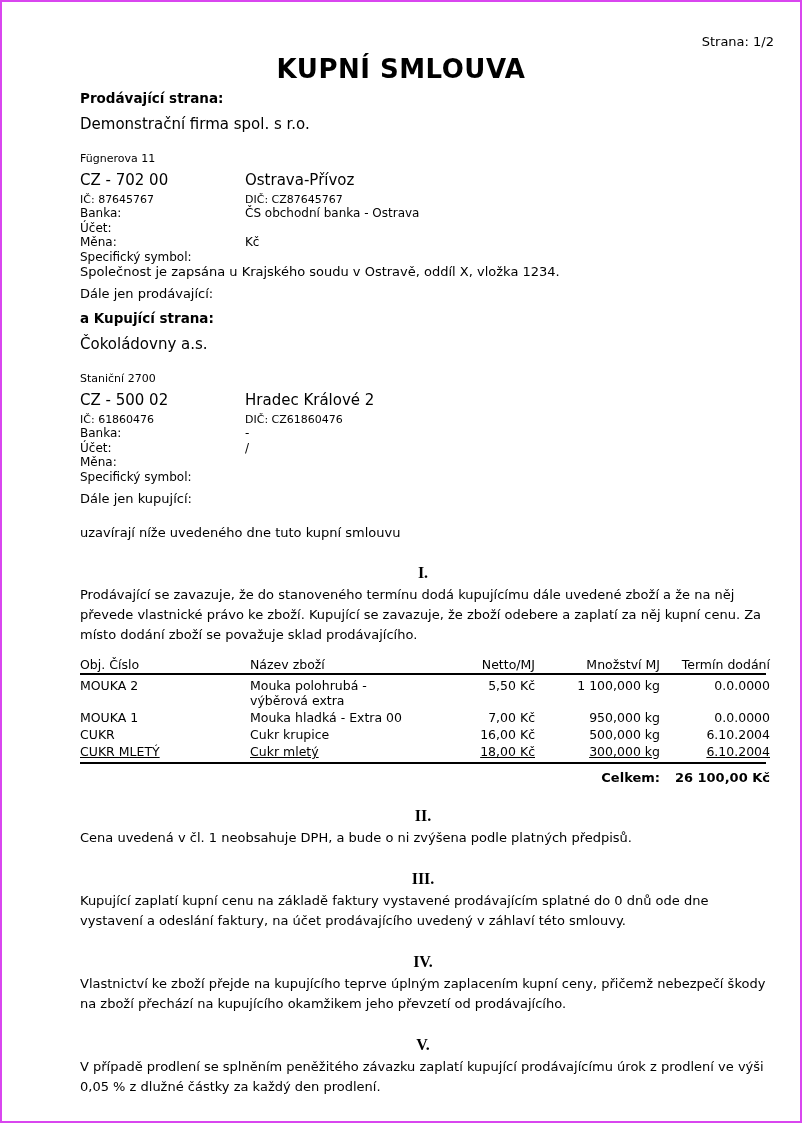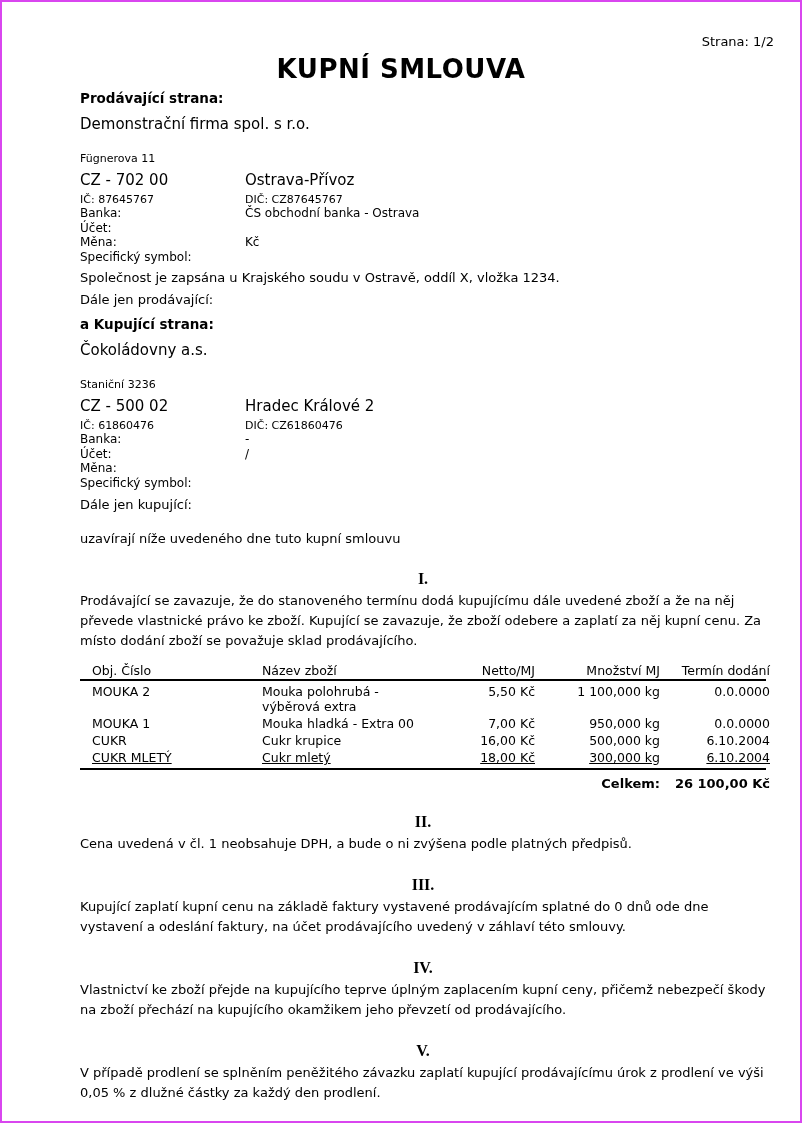--- a/index.html
+++ b/index.html
@@ -25,21 +25,21 @@
     letter-spacing:0.5px;
   }
   .content { padding:0 34px 0 78px; }
 
   .party-heading { font-size:13.5px; font-weight:bold; margin-top:6px; }
   .party-name   { font-size:15px; margin-top:9px; }
   .party-street { font-size:11px; margin-top:19px; }
   .addr-row { display:grid; grid-template-columns:165px 1fr; font-size:15px; margin-top:6px; }
   .icdic-row { display:grid; grid-template-columns:165px 1fr; font-size:11px; margin-top:4px; }
   .small-row { display:grid; grid-template-columns:165px 1fr; font-size:12px; line-height:14.5px; }
-  .registration { font-size:13px; margin-top:6px; }
+  .registration { font-size:13px; }
   .alias { font-size:13px; margin-top:5px; line-height:20px; }
   .intro { font-size:13px; margin-top:16px; }
 
   .section-number {
     text-align:center;
     font-family:"Liberation Serif", serif;
     font-weight:bold;
     font-size:16px;
     margin-top:22px;
     margin-bottom:3px;
@@ -51,21 +51,21 @@
   .t-row {
     display:grid;
     grid-template-columns:170px 180px 105px 125px 110px;
     align-items:start;
   }
   .t-head { border-bottom:2px solid #000; padding-bottom:1px; }
   .t-body { border-bottom:2px solid #000; }
   .t-body .t-row { padding-top:2px; line-height:15px; }
   .t-body .t-row:first-child { padding-top:3px; }
   .t-body .t-row:last-child { padding-bottom:3px;text-decoration:underline; }
-  .cell { padding-right:4px;margin-left:12px; }
+  .cell { padding-right:4px; }
   .num { text-align:right; padding-right:0; }
   .cell-name { white-space:pre-line; }
   .t-total { padding-top:6px; font-weight:bold; }
   .t-total .cell { font-size:13px; }
 </style>
 </head>
 <body>
 
 <div class="page">
 
@@ -101,21 +101,21 @@
         <span>Specifický symbol:</span>
         <span></span>
       </div>
       <div class="registration">Společnost je zapsána u Krajského soudu v Ostravě, oddíl X, vložka 1234.</div>
       <div class="alias">Dále jen prodávající:</div>
     </div>
 
     <div>
       <div class="party-heading">a Kupující strana:</div>
       <div class="party-name">Čokoládovny a.s.</div>
-      <div class="party-street">Staniční 3236</div>
+      <div class="party-street">Staniční 2700</div>
       <div class="addr-row">
         <span>CZ - 500 02</span>
         <span>Hradec Králové 2</span>
       </div>
       <div class="icdic-row">
         <span>IČ: 61860476</span>
         <span>DIČ: CZ61860476</span>
       </div>
       <div class="small-row">
         <span>Banka:</span>

